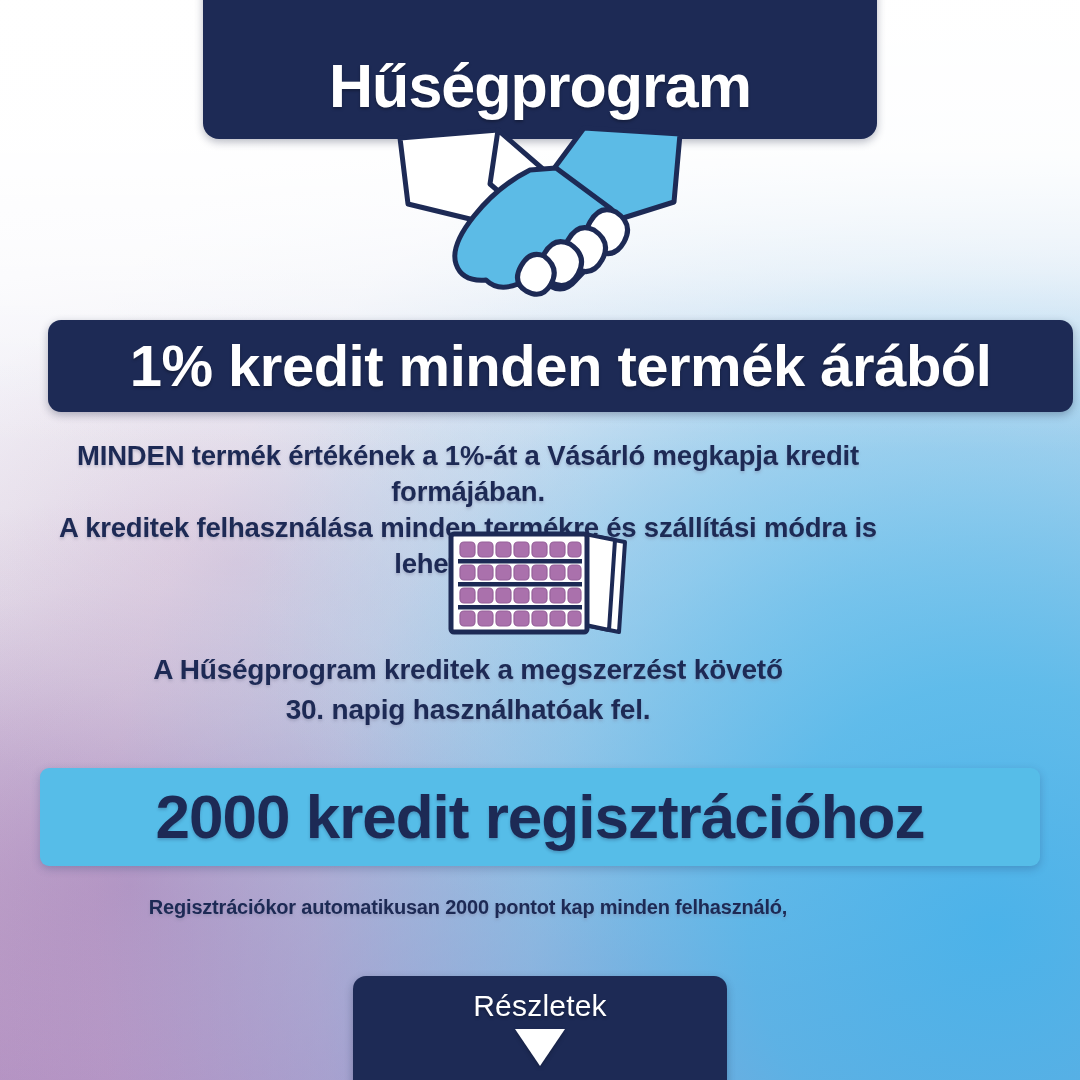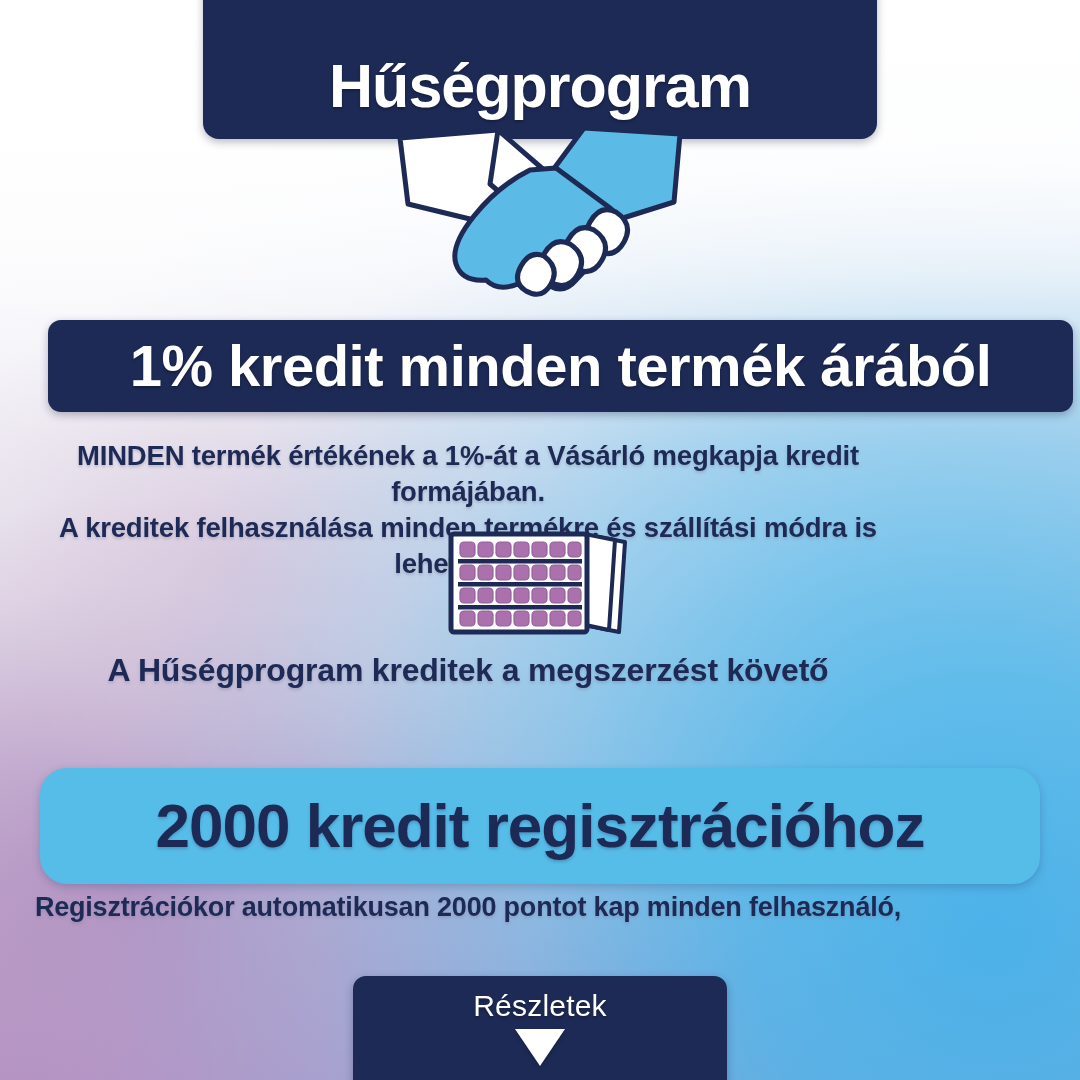--- a/index.html
+++ b/index.html
@@ -145,27 +145,27 @@
     text-shadow: 0 2px 3px rgba(120,120,150,0.38);
   }
   #para-1 {
     top: 438px;
     font-size: 27.5px;
     line-height: 36px;
     letter-spacing: -0.2px;
   }
   #para-2 {
     top: 650px;
-    font-size: 32px;
+    font-size: 28px;
     line-height: 40px;
     letter-spacing: -0.2px;
   }
   #para-3 {
     top: 888px;
-    font-size: 27px;
+    font-size: 20px;
     line-height: 39px;
     letter-spacing: -0.2px;
   }
   .para .line {
     display: block;
   }
 
   
   #calendar {
     position: absolute;
@@ -174,22 +174,22 @@
     width: 200px;
     height: 112px;
   }
 
   
   #band-blue {
     position: absolute;
     left: 40px;
     top: 768px;
     width: 1000px;
-    height: 116px;
-    border-radius: 27px;
+    height: 98px;
+    border-radius: 9px;
     background: #56bde8;
     box-shadow: 0 3px 9px rgba(40,60,110,0.28);
     display: flex;
     align-items: center;
     justify-content: center;
   }
   #band-blue-text {
     color: #1d2a55;
     font-size: 62px;
     font-weight: bold;
@@ -321,20 +321,21 @@
       <g fill="#1d2a55">
         <rect x="15" y="31" width="124" height="4.5"></rect>
         <rect x="15" y="54" width="124" height="4.5"></rect>
         <rect x="15" y="77" width="124" height="4.5"></rect>
       </g>
     </svg>
   </div>
 
   <div class="para" id="para-2">
     <span class="line">A Hűségprogram kreditek a megszerzést követő</span>
+    <span class="line">30. napig használhatóak fel.</span>
   </div>
 
   <div id="band-blue">
     <div id="band-blue-text">2000 kredit regisztrációhoz</div>
   </div>
 
   <div class="para" id="para-3">
     <span class="line">Regisztrációkor automatikusan 2000 pontot kap minden felhasználó,</span>
   </div>
 

